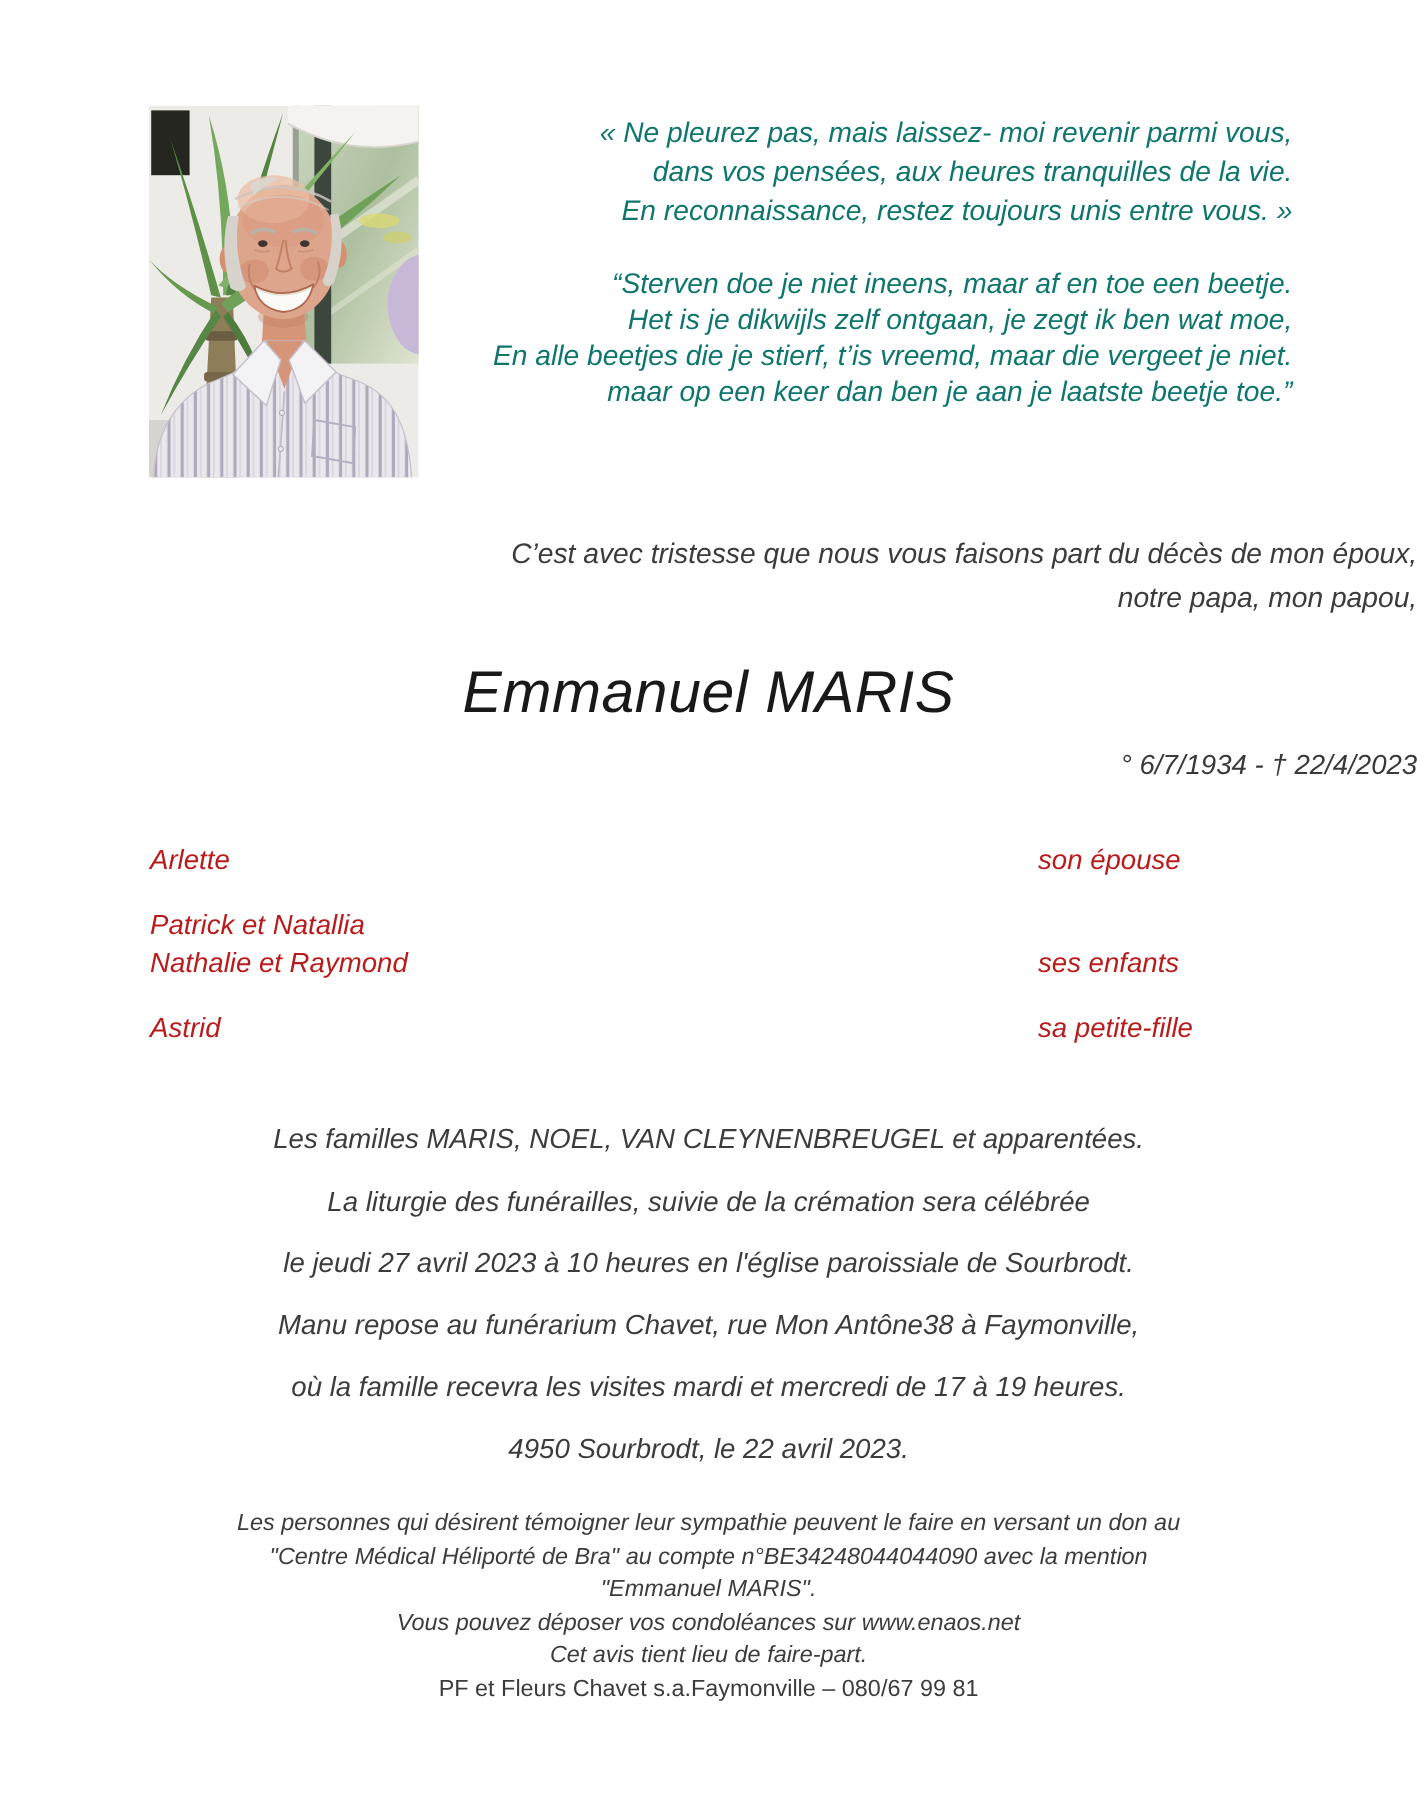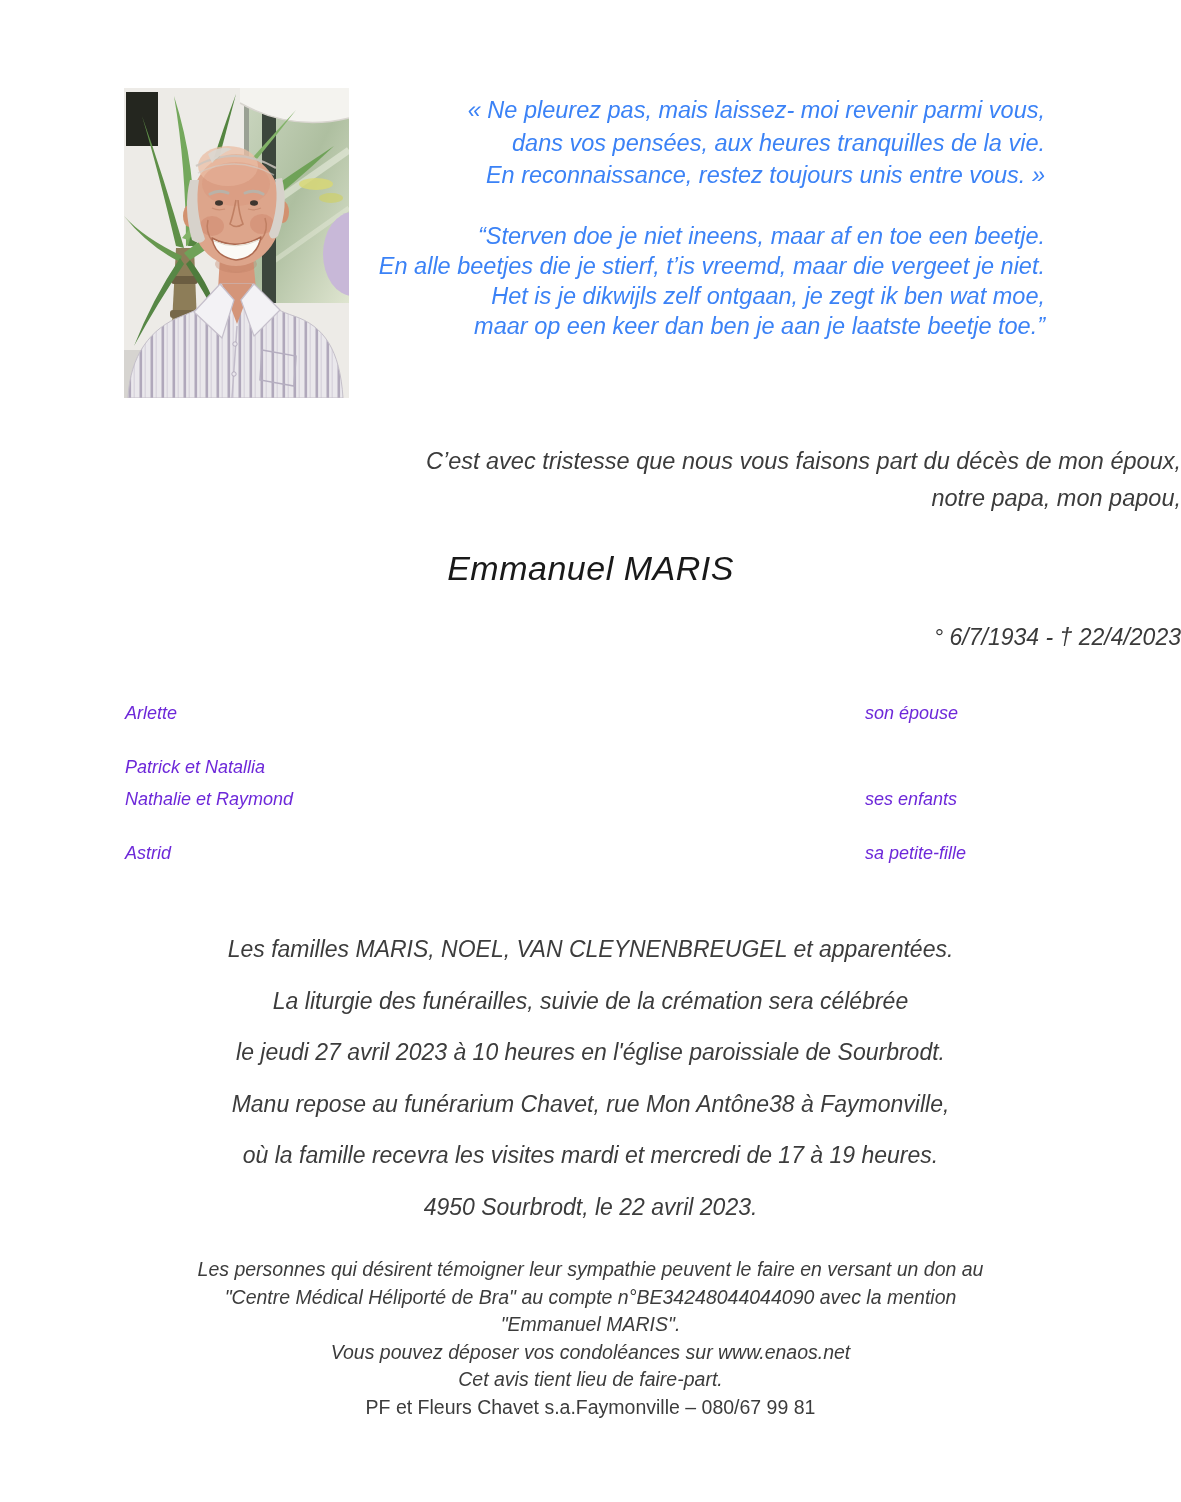--- a/index.html
+++ b/index.html
@@ -11,41 +11,41 @@
     font-family:"Liberation Sans", sans-serif;
     font-style:italic;
     color:#3d3d3d;
     overflow:hidden;
   }
   .photo{
     position:absolute;left:124px;top:88px;width:225px;height:310px;
     overflow:hidden;
   }
   .quote{
-    position:absolute;right:136px;text-align:right;
-    font-size:23.5px;color:#3b82f6;white-space:nowrap;
+    position:absolute;right:104px;text-align:right;
+    font-size:23.5px;color:#0f766e;white-space:nowrap;
   }
   .quote-fr{top:94px;line-height:32.5px;}
   .quote-nl{top:221px;line-height:30px;}
   .center-line{
     position:absolute;left:0;width:100%;text-align:right;
     font-size:23.5px;color:#3c3c3c;white-space:nowrap;
   }
   .intro1{top:448px;}
   .intro2{top:485px;}
   .deceased-name{
     position:absolute;left:0;top:549px;width:100%;margin:0;
-    text-align:center;font-size:34px;font-weight:500;
+    text-align:center;font-size:49px;font-weight:500;
     color:#191919;letter-spacing:0.5px;font-style:italic;
   }
   .life-dates{
     position:absolute;left:0;top:624px;width:100%;
     text-align:right;font-size:23px;color:#3a3a3a;
   }
-  .fam{position:absolute;font-size:18px;color:#6d28d9;white-space:nowrap;}
+  .fam{position:absolute;font-size:23px;color:#b91c1c;white-space:nowrap;}
   .fam-name{left:125px;}
   .fam-rel{left:865px;}
   .pos-r1{top:703px;}
   .pos-r2a{top:757px;}
   .pos-r2b{top:789px;}
   .pos-r3{top:843px;}
   .ceremony{
     position:absolute;left:0;top:924px;width:100%;
     text-align:center;font-size:23px;line-height:51.5px;
     color:#3c3c3c;white-space:nowrap;
@@ -164,22 +164,22 @@
   </div>
 
   <div class="quote quote-fr">
     <div>« Ne pleurez pas, mais laissez- moi revenir parmi vous,</div>
     <div>dans vos pensées, aux heures tranquilles de la vie.</div>
     <div>En reconnaissance, restez toujours unis entre vous. »</div>
   </div>
 
   <div class="quote quote-nl">
     <div>“Sterven doe je niet ineens, maar af en toe een beetje.</div>
+    <div>Het is je dikwijls zelf ontgaan, je zegt ik ben wat moe,</div>
     <div>En alle beetjes die je stierf, t’is vreemd, maar die vergeet je niet.</div>
-    <div>Het is je dikwijls zelf ontgaan, je zegt ik ben wat moe,</div>
     <div>maar op een keer dan ben je aan je laatste beetje toe.”</div>
   </div>
 
   <div class="center-line intro1">C’est avec tristesse que nous vous faisons part du décès de mon époux,</div>
   <div class="center-line intro2">notre papa, mon papou,</div>
 
   <h1 class="deceased-name">Emmanuel MARIS</h1>
   <div class="life-dates">° 6/7/1934 - † 22/4/2023</div>
 
   <div class="fam fam-name pos-r1">Arlette</div>

